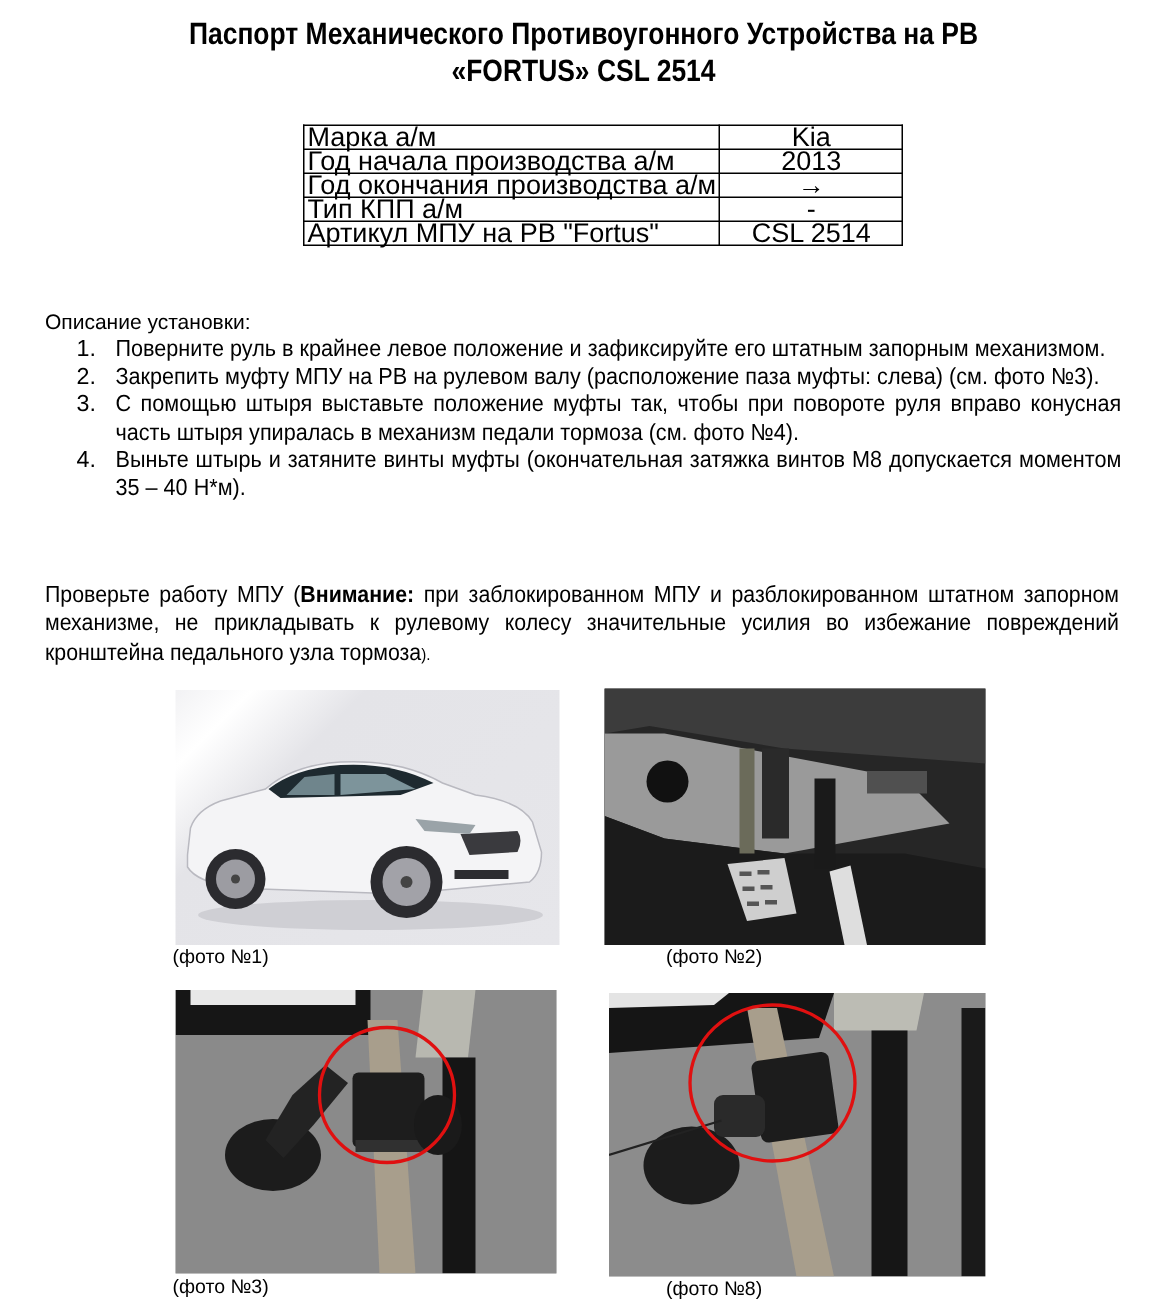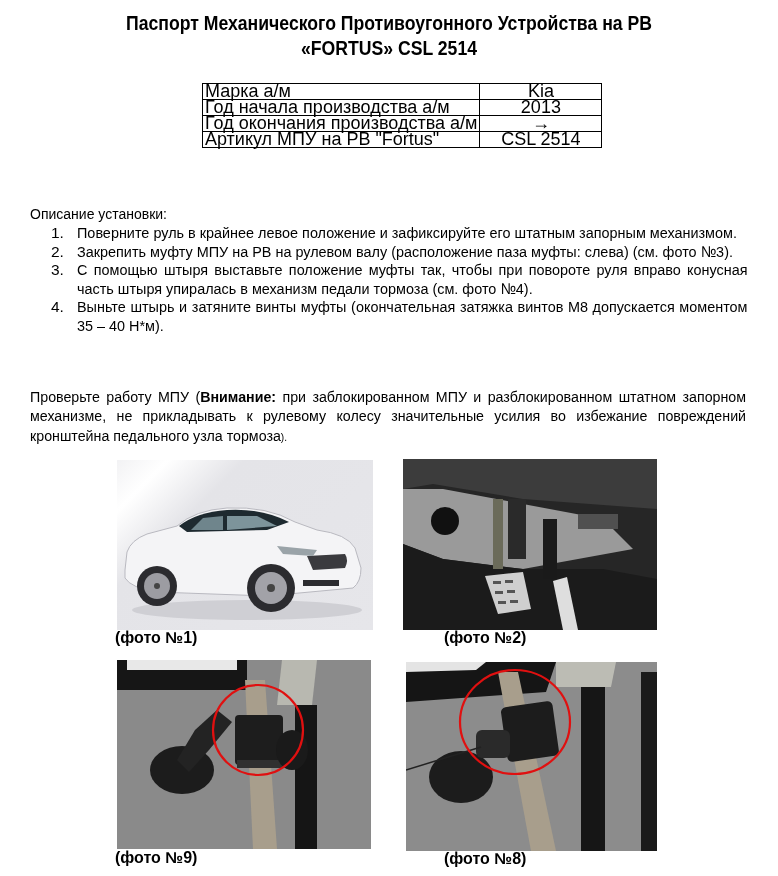--- a/index.html
+++ b/index.html
@@ -34,21 +34,21 @@
   .steps li .txt { display: block; transform: scaleX(0.93); transform-origin: 0 0; width: 721px; text-align: justify; }
   .note {
     position: absolute; left: 30px; top: 387px; width: 780px; font-size: 15.5px; line-height: 19.4px;
     transform: scaleX(0.918); transform-origin: 0 0; text-align: justify;
   }
   .note .small { font-size: 11px; }
   .photo {
     position: absolute; overflow: hidden;
   }
   .caption {
-    position: absolute; font-size: 16px; font-weight: bold; line-height: 14px;
+    position: absolute; font-size: 13px; font-weight: normal; line-height: 14px;
   }
   
   .p1 { left: 117px; top: 460px; width: 256px; height: 170px;
     background: linear-gradient(135deg, #f2f2f4 0%, #ffffff 12%, #e4e4e8 30%, #e6e6ea 100%); }
   
   .p2 { left: 403px; top: 459px; width: 254px; height: 171px; background: #2a2a2a; }
   
   .p3 { left: 117px; top: 660px; width: 254px; height: 189px; background: #8c8c8c; }
   .p4 { left: 406px; top: 662px; width: 251px; height: 189px; background: #8a8a8a; }
   svg { display: block; }
@@ -67,20 +67,24 @@
     <td class="k">Марка а/м</td>
     <td class="v">Kia</td>
   </tr>
   <tr>
     <td class="k">Год начала производства а/м</td>
     <td class="v">2013</td>
   </tr>
   <tr>
     <td class="k">Год окончания производства а/м</td>
     <td class="v">→</td>
+  </tr>
+  <tr>
+    <td class="k">Тип КПП а/м</td>
+    <td class="v">-</td>
   </tr>
   <tr>
     <td class="k">Артикул  МПУ  на РВ "Fortus"</td>
     <td class="v">CSL 2514</td>
   </tr>
 </tbody>
   </table>
 
 <div class="section-title">Описание установки:</div>
 
@@ -166,21 +170,21 @@
     <path d="M60 100 L78 70 L100 50 L115 62 L92 90 L72 112 Z" fill="#232323"></path>
     <path d="M128 20 L148 20 L160 189 L136 189 Z" fill="#a89e8c"></path>
     <rect x="118" y="55" width="48" height="50" rx="4" fill="#1d1d1d"></rect>
     <rect x="120" y="100" width="46" height="8" fill="#303030"></rect>
     <path d="M165 0 L200 0 L195 45 L160 45 Z" fill="#b8b8b0"></path>
     <rect x="178" y="45" width="22" height="144" fill="#151515"></rect>
     <ellipse cx="175" cy="90" rx="16" ry="20" fill="#1a1a1a"></ellipse>
     <ellipse cx="141" cy="70" rx="45" ry="45" fill="none" stroke="#e01010" stroke-width="2.2"></ellipse>
   </svg>
 </div>
-<div class="caption" style="left:115px;top:851px;">(фото №9)</div>
+<div class="caption" style="left:115px;top:851px;">(фото №3)</div>
 
 <div class="photo p4">
   <svg width="251" height="189" viewBox="0 0 251 189">
     <rect x="0" y="0" width="251" height="189" fill="#8c8c8c"></rect>
     <path d="M0 0 L150 0 L140 30 L0 40 Z" fill="#151515"></path>
     <path d="M0 0 L80 0 L70 8 L0 10 Z" fill="#e4e4e4"></path>
     <ellipse cx="55" cy="115" rx="32" ry="26" fill="#1c1c1c"></ellipse>
     <path d="M92 10 L112 10 L150 189 L125 189 Z" fill="#a89e8c"></path>
     <rect x="98" y="42" width="52" height="55" rx="5" fill="#1c1c1c" transform="rotate(-8 124 70)"></rect>
     <rect x="70" y="68" width="34" height="28" rx="6" fill="#2a2a2a"></rect>

